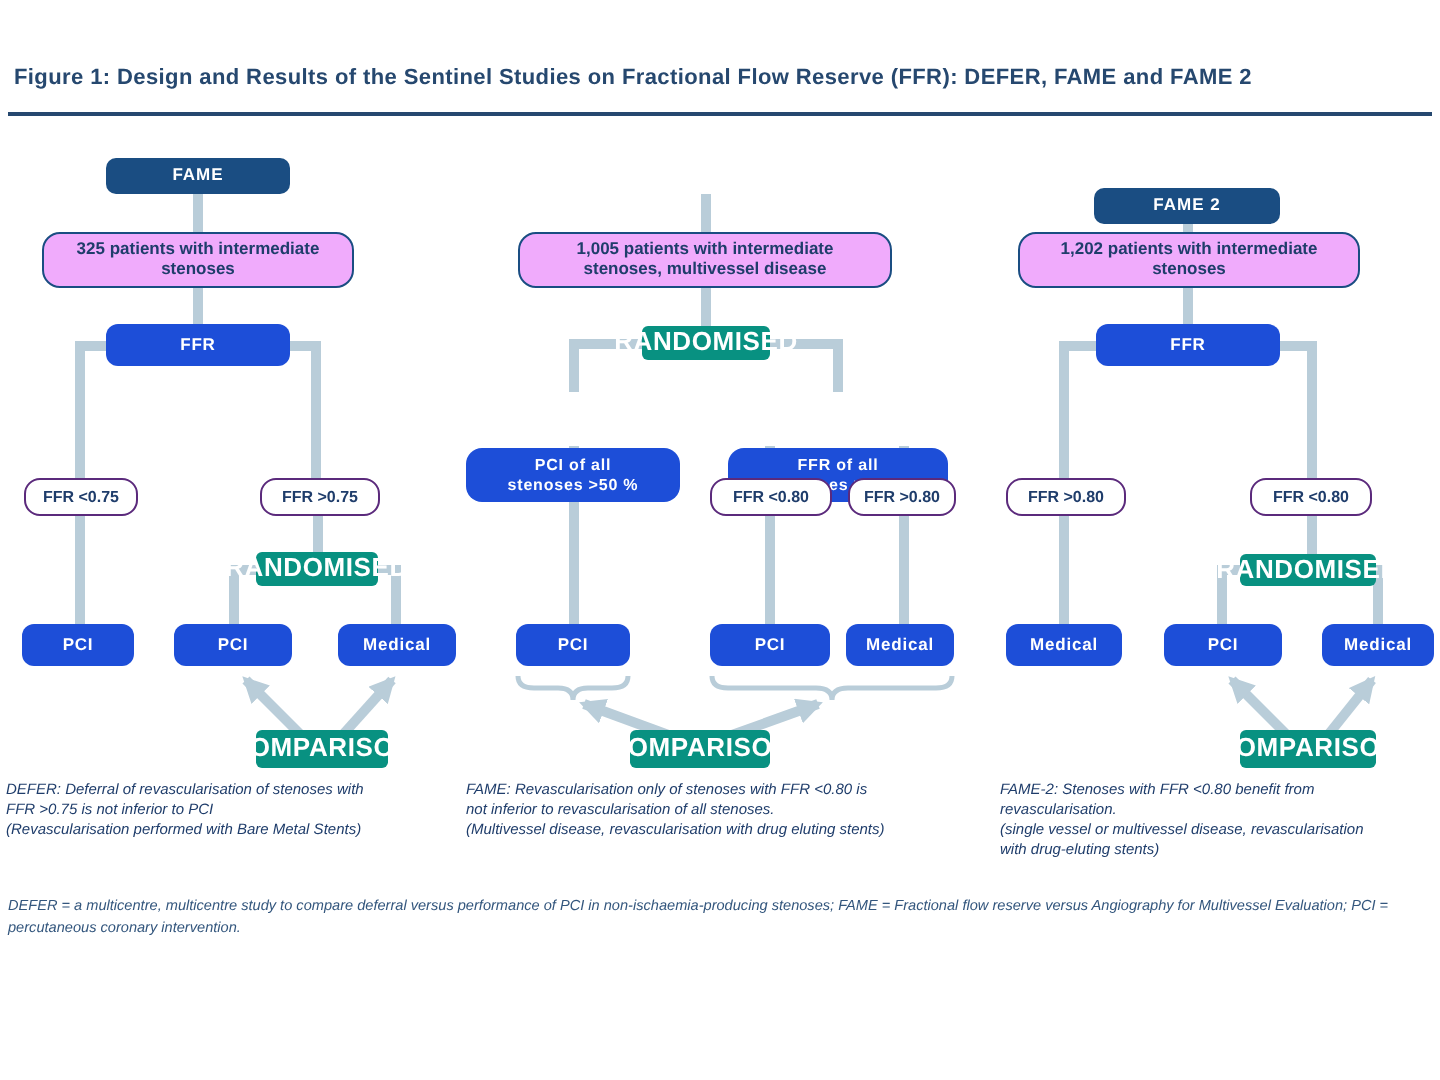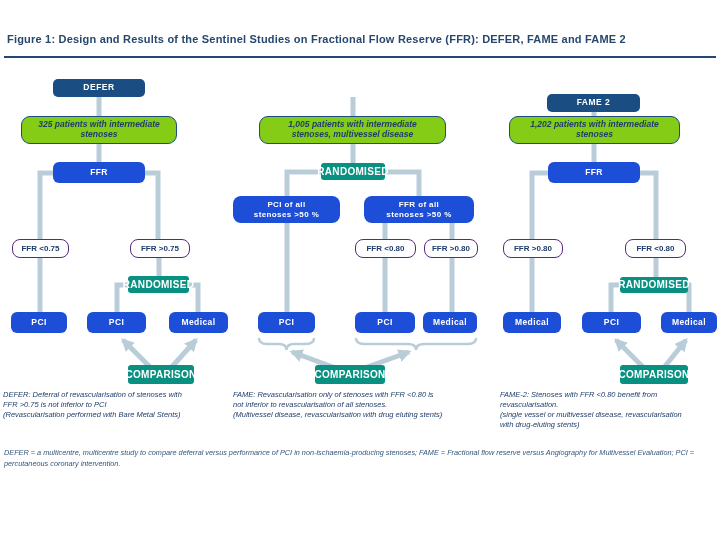--- a/index.html
+++ b/index.html
@@ -16,23 +16,23 @@
   }
 
   .box {
     position:absolute; box-sizing:border-box;
     display:flex; align-items:center; justify-content:center;
     text-align:center; font-weight:bold; white-space:pre-line;
     line-height:1.15; border-radius:6px;
   }
   .blue   { background:#1a4d82; color:#fff; font-size:8.5px; letter-spacing:.5px; border-radius:5px; }
   .purple { background:#1d4ed8; color:#fff; font-size:8.5px; letter-spacing:.4px; border-radius:6px; }
-  .purple.multi { font-size:8px; border-radius:8px; }
-  .teal   { background:#089181; color:#fff; font-size:10px; letter-spacing:.3px; border-radius:3px; }
-  .white-navy   { background:#84cc16; border:1.5px solid #1a4d82; color:#1f3d6b; font-size:8.5px; border-radius:9px;font-style:italic; }
+  .purple.multi { font-size:8px; border-radius:8px;margin-top:28px; }
+  .teal   { background:#089181; color:#fff; font-size:13px; letter-spacing:.3px; border-radius:3px; }
+  .white-navy   { background:#f0abfc; border:1.5px solid #1a4d82; color:#1f3d6b; font-size:8.5px; border-radius:9px; }
   .white-purple { background:#fff; border:1.5px solid #5b2a7c; color:#1f3d6b; font-size:8px; border-radius:8px; }
 
   .desc {
     position:absolute; font-style:italic; color:#1f3d6b;
     font-size:7.5px; line-height:1.32; white-space:pre-line;
   }
   .footnote {
     position:absolute; left:4px; top:448px; width:712px;
     font-style:italic; color:#33567d; font-size:7.3px; line-height:1.5;
   }
@@ -90,21 +90,21 @@
       <path d="M532,258 L532,312"></path>
       <path d="M656,258 L656,277"></path>
       <path d="M611,312 L611,285 L689,285 L689,312"></path>
     </g>
     <g stroke="#b9cdd9" stroke-width="5" fill="none">
       <path d="M646,370 L616,340" marker-end="url(#arrow)"></path>
       <path d="M662,370 L686,340" marker-end="url(#arrow)"></path>
     </g>
   </svg>
 
-  <div class="box blue" style="left:53px;top:79px;width:92px;height:18px">DEFER</div>
+  <div class="box blue" style="left:53px;top:79px;width:92px;height:18px">FAME</div>
   <div class="box white-navy" style="left:21px;top:116px;width:156px;height:28px">325 patients with intermediate
 stenoses</div>
   <div class="box purple" style="left:53px;top:162px;width:92px;height:21px">FFR</div>
   <div class="box white-purple" style="left:12px;top:239px;width:57px;height:19px">FFR &lt;0.75</div>
   <div class="box white-purple" style="left:130px;top:239px;width:60px;height:19px">FFR &gt;0.75</div>
   <div class="box teal" style="left:128px;top:276px;width:61px;height:17px">RANDOMISED</div>
   <div class="box purple" style="left:11px;top:312px;width:56px;height:21px">PCI</div>
   <div class="box purple" style="left:87px;top:312px;width:59px;height:21px">PCI</div>
   <div class="box purple" style="left:169px;top:312px;width:59px;height:21px">Medical</div>
   <div class="box teal" style="left:128px;top:365px;width:66px;height:19px">COMPARISON</div>

